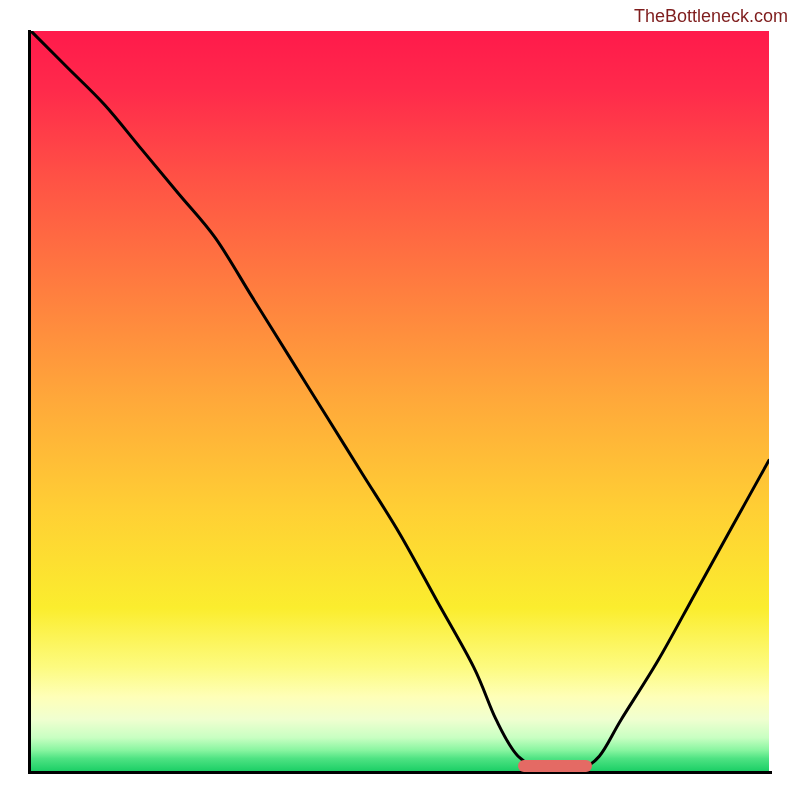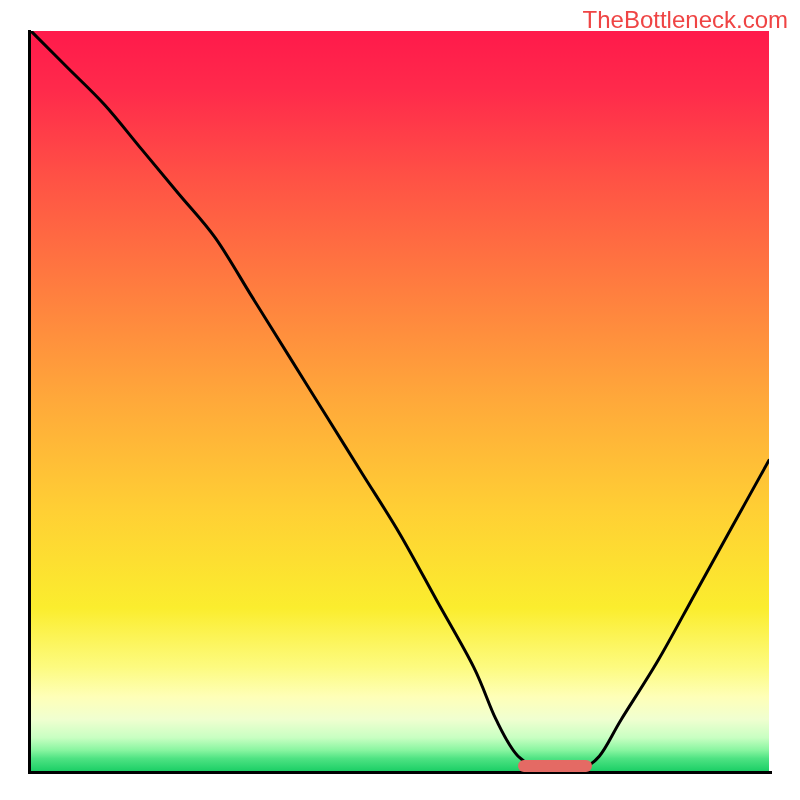--- a/index.html
+++ b/index.html
@@ -13,22 +13,22 @@
   }
   .container {
     position: relative;
     width: 800px;
     height: 800px;
   }
   .watermark {
     position: absolute;
     top: 6px;
     right: 12px;
-    color: #ef4444;
-    font-size: 24px;
+    color: #7f1d1d;
+    font-size: 18px;
     font-weight: 500;
     z-index: 10;
   }
   .axis-y {
     position: absolute;
     left: 28px;
     top: 30px;
     width: 0;
     height: 744px;
     border-left: 3px solid #000;

